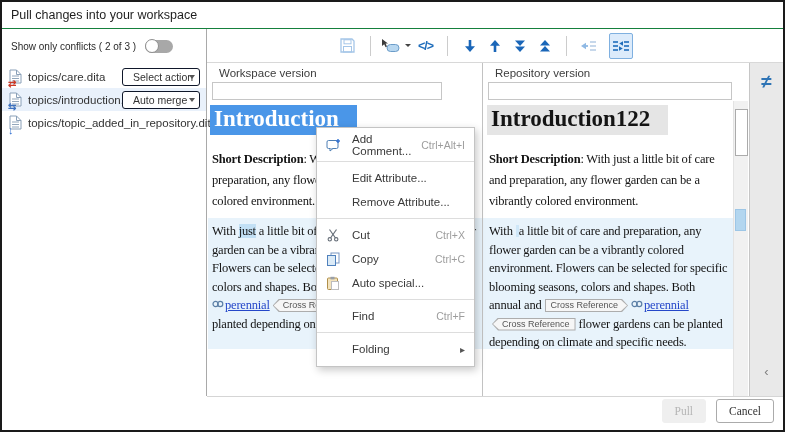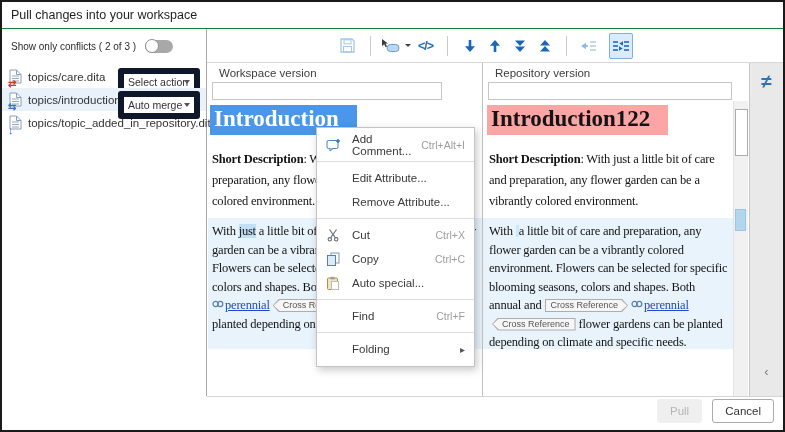--- a/index.html
+++ b/index.html
@@ -19,22 +19,22 @@
   .toggle .knob{position:absolute;left:0;top:-1px;width:14px;height:14px;border-radius:50%;background:#fff;
                 border:1px solid #8f8f8f;box-sizing:border-box;}
   .file-row{position:absolute;left:0;right:0;height:23px;display:flex;align-items:center;padding-left:7px;gap:6px;box-sizing:border-box;}
   .file-row.selected{background:#e9f1fb;}
   .file-name{font-size:11.5px;color:#333;white-space:nowrap;}
   .doc-icon{position:relative;width:13px;height:15px;flex:0 0 13px;}
   .doc-arrow{position:absolute;left:-1px;bottom:-5px;font-size:10px;font-weight:bold;line-height:10px;}
   .arrow-red{color:#cc3a28;}
   .arrow-blue{color:#3f72bf;}
   .arrow-down{color:#2f6fd0;font-size:11px;}
-  .mini-select{position:absolute;right:6px;top:3px;width:66px;height:16px;border:6px solid #0f172a;border-radius:3px;
-               background:#fff;font-size:10.5px;color:#333;display:flex;align-items:center;padding-left:4px;box-sizing:content-box;cursor:pointer;}
+  .mini-select{position:absolute;right:6px;top:3px;width:66px;height:16px;border:1px solid #0f172a;border-radius:3px;
+               background:#fff;font-size:10.5px;color:#333;display:flex;align-items:center;padding-left:10px;box-sizing:content-box;cursor:pointer;}
   .mini-select .caret{position:absolute;right:4px;top:6px;width:0;height:0;border-left:3.5px solid transparent;
                border-right:3.5px solid transparent;border-top:4px solid #555;}
 
   
   .toolbar{left:205px;top:27px;right:0;height:34px;border-bottom:1px solid #d8d8d8;display:flex;align-items:center;
            padding-left:132px;box-sizing:border-box;background:#fff;}
   .tb{height:22px;display:flex;align-items:center;justify-content:center;cursor:pointer;}
   .tb-sep{width:1px;height:20px;background:#ccc;margin:0 10px;}
   .src-glyph{font-weight:bold;font-size:12.5px;color:#1f6dbb;letter-spacing:-1px;}
   .tb-pressed{background:#dcebfb;border:1px solid #7fb0e0;border-radius:2px;padding:1px 2px;}
@@ -42,21 +42,21 @@
   
   .pane-label{font-size:11.5px;color:#3d3d3d;}
   .path-field{border:1px solid #c6c6c6;background:#fff;height:18px;box-sizing:border-box;font-size:11px;padding:0 4px;outline:none;}
   .v-divider{width:1px;background:#c2c2c2;}
   .h-bottom{height:1px;background:#d5d5d5;}
 
   
   .doc-heading{display:inline-block;font-family:"Liberation Serif",serif;font-weight:bold;font-size:23px;
                padding:1px 18px 3px 4px;white-space:nowrap;}
   .hl-blue{background:#4a96e8;color:#fff;}
-  .hl-gray{background:#fca5a5;color:#141414;}
+  .hl-gray{background:#e5e5e5;color:#141414;}
   .doc-para{font-family:"Liberation Serif",serif;font-size:12.5px;line-height:21px;letter-spacing:-0.2px;color:#141414;}
   .changed-block{background:#e8f3fb;box-sizing:border-box;overflow:hidden;
                  font-family:"Liberation Serif",serif;font-size:12.5px;line-height:18.5px;letter-spacing:-0.2px;color:#141414;}
   .b{font-weight:bold;}
   .word-hl{background:#c2e0f5;}
   .ins-marker{display:inline-block;width:3px;height:12px;background:#cfe7f8;vertical-align:-2px;}
   .doc-link{color:#2547c9;text-decoration:underline;white-space:nowrap;cursor:pointer;}
   .link-ic{vertical-align:1px;margin-right:1px;}
 
   
@@ -82,21 +82,21 @@
             box-shadow:2px 3px 8px rgba(0,0,0,0.22);padding:5px 0;z-index:10;}
   .mi{position:relative;height:24px;display:flex;align-items:center;padding:0 9px 0 35px;font-size:11.5px;color:#3a3a3a;cursor:pointer;}
   .mi-icon{position:absolute;left:8px;top:50%;transform:translateY(-50%);width:16px;height:16px;
            display:flex;align-items:center;justify-content:center;}
   .mi-shortcut{margin-left:auto;color:#9d9d9d;font-size:10.5px;}
   .mi-sub{margin-left:auto;color:#555;font-size:10px;}
   .mi-sep{border-top:1px solid #ddd;margin:4px 0;}
 
   
   .footer-btns{right:9px;bottom:7px;display:flex;gap:10px;}
-  .btn{font-family:Liberation Sans, sans-serif;font-size:11.5px;border-radius:3px;padding:5px 12px;cursor:pointer;}
+  .btn{font-family:Liberation Serif, serif;font-size:11.5px;border-radius:3px;padding:5px 12px;cursor:pointer;}
   .btn-pull{background:#efefef;color:#b5b5b5;border:1px solid #efefef;}
   .btn-cancel{background:#fff;color:#333;border:1px solid #ababab;}
 </style>
 </head>
 <body>
 
 <div class="window">
 
   <div class="abs titlebar">Pull changes into your workspace</div>
 

